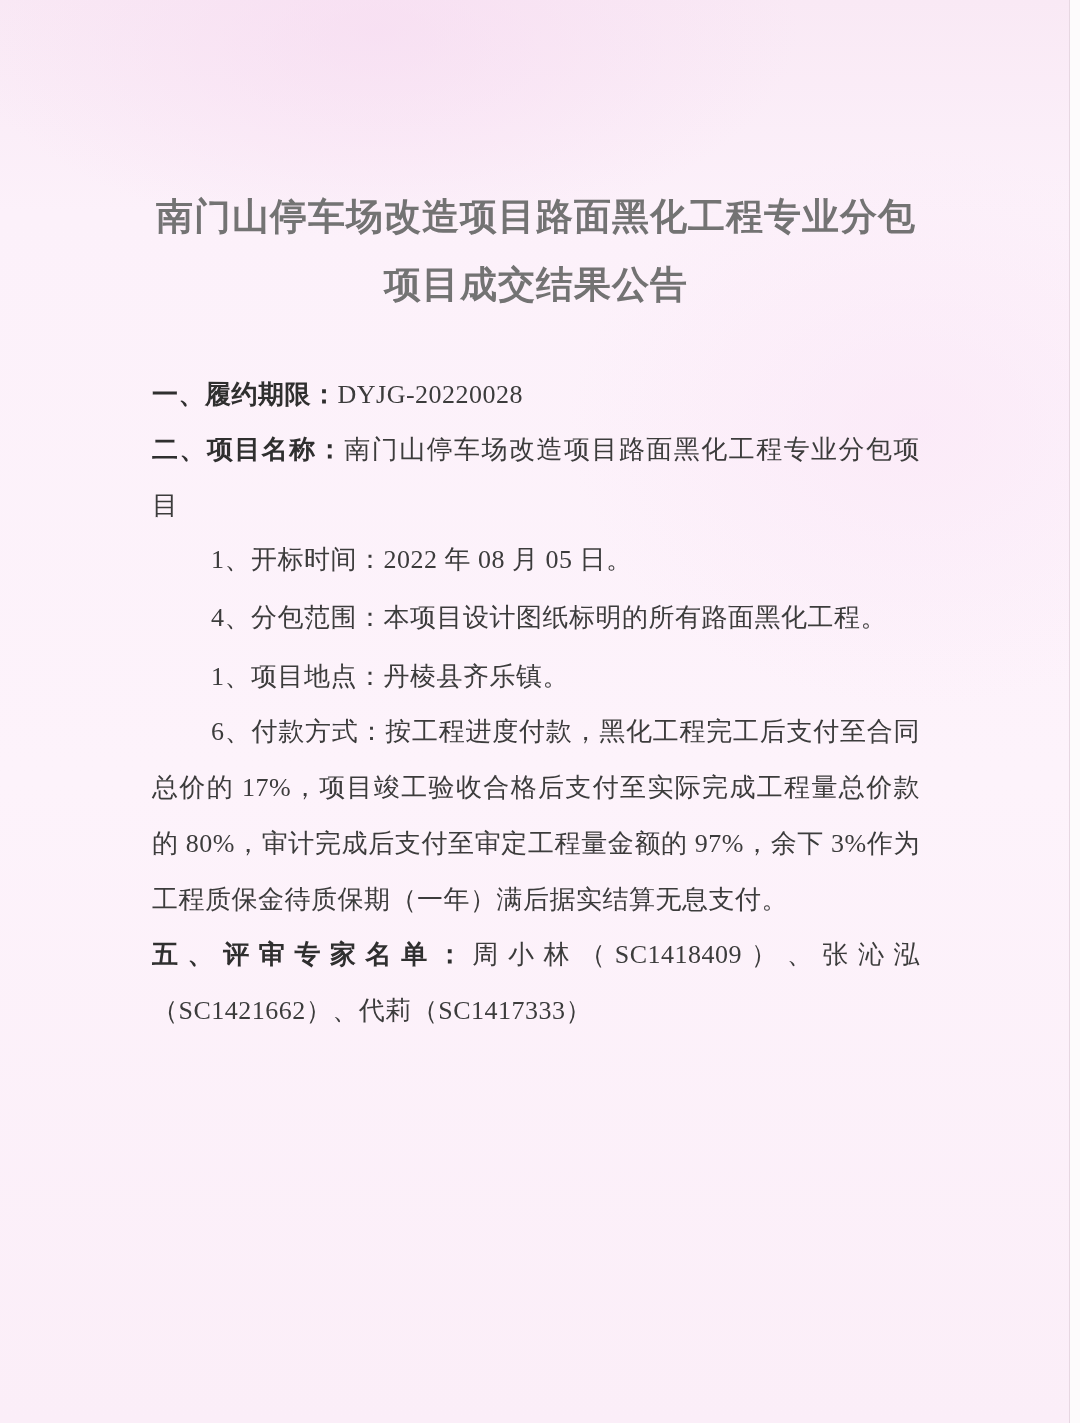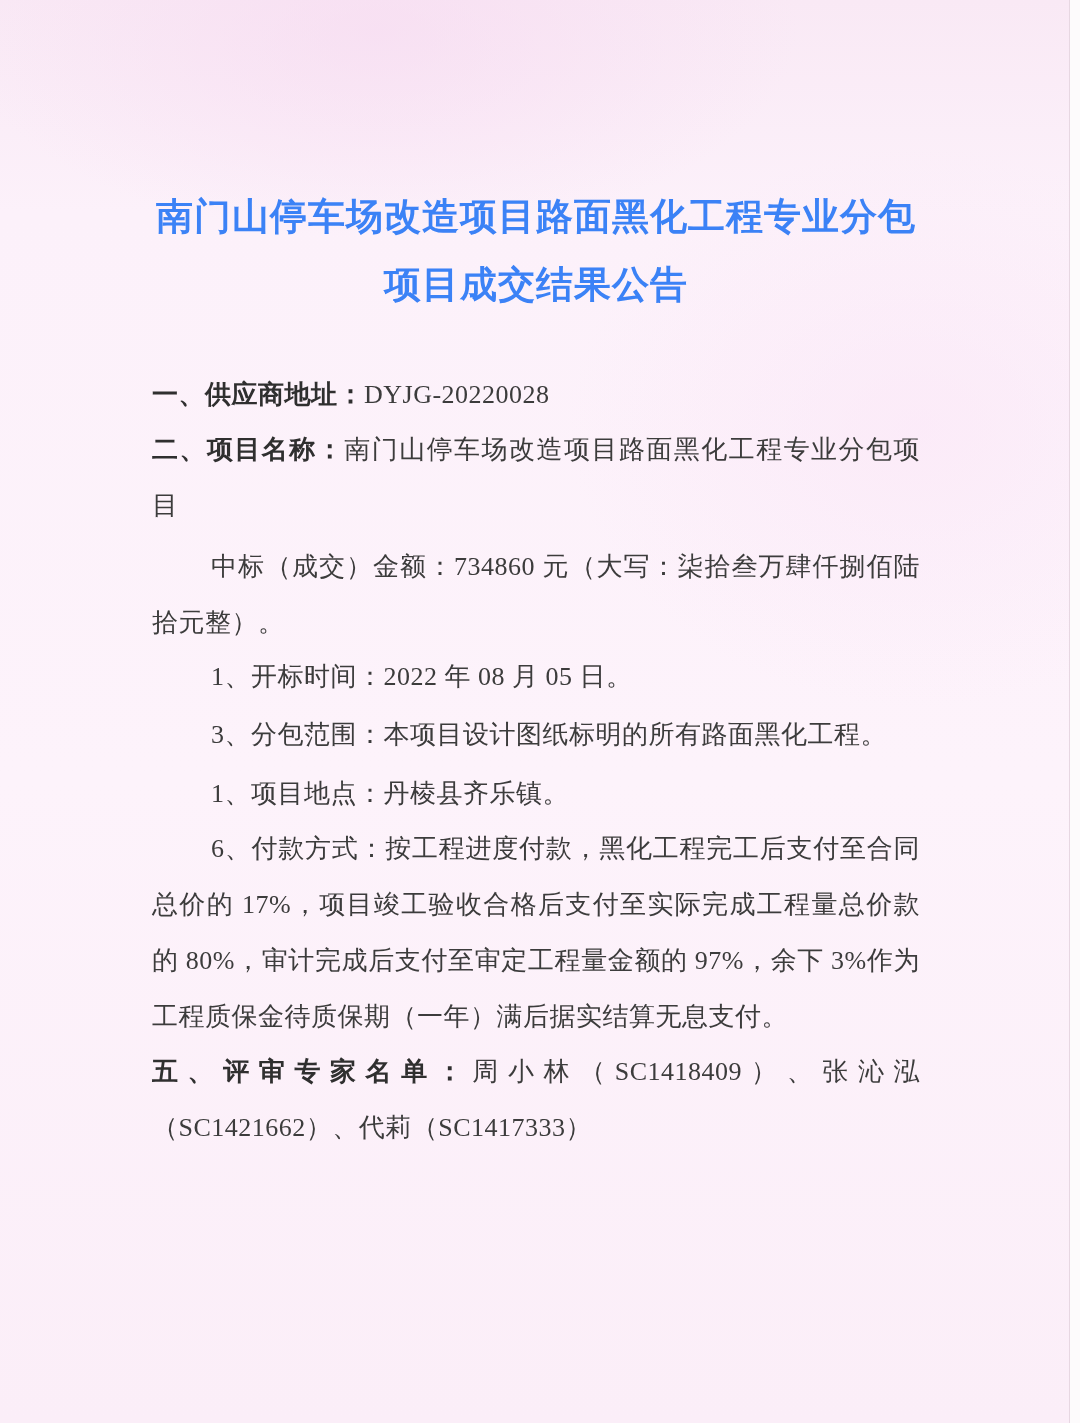--- a/index.html
+++ b/index.html
@@ -37,21 +37,21 @@
     left: 152px;
     width: 768px;
   }
 
   .doc-title {
     margin-top: 183px;
     text-align: center;
     font-size: 37px;
     line-height: 68px;
     font-weight: bold;
-    color: #3b82f6;
+    color: #737373;
     letter-spacing: 1px;
   }
 
   .line {
     font-size: 26px;
     line-height: 56px;
     text-align: justify;
     letter-spacing: 0.5px;
   }
 
@@ -68,34 +68,33 @@
 
 <div class="page-edge-strip"></div>
 
 <div class="doc">
 
   <div class="doc-title">
     <div>南门山停车场改造项目路面黑化工程专业分包</div>
     <div>项目成交结果公告</div>
   </div>
 
-  <p class="line" style="margin-top:47px"><span class="heading-bold">一、供应商地址：</span><span>DYJG-20220028</span></p>
+  <p class="line" style="margin-top:47px"><span class="heading-bold">一、履约期限：</span><span>DYJG-20220028</span></p>
 
   <p class="line" style="margin-top:-2px"><span class="heading-bold">二、项目名称：</span><span>南门山停车场改造项目路面黑化工程专业分包项目</span></p>
 
 
 
 
-  <p class="line indent-2em" style="margin-top:5px">中标（成交）金额：734860 元（大写：柒拾叁万肆仟捌佰陆拾元整）。</p>
 
 
   <p class="line indent-2em" style="margin-top:-2px">1、开标时间：2022 年 08 月 05 日。</p>
 
 
-  <p class="line indent-2em" style="margin-top:2px">3、分包范围：本项目设计图纸标明的所有路面黑化工程。</p>
+  <p class="line indent-2em" style="margin-top:2px">4、分包范围：本项目设计图纸标明的所有路面黑化工程。</p>
 
   <p class="line indent-2em" style="margin-top:3px">1、项目地点：丹棱县齐乐镇。</p>
 
 
   <p class="line indent-2em" style="margin-top:-1px">6、付款方式：按工程进度付款，黑化工程完工后支付至合同总价的 17%，项目竣工验收合格后支付至实际完成工程量总价款的 80%，审计完成后支付至审定工程量金额的 97%，余下 3%作为工程质保金待质保期（一年）满后据实结算无息支付。</p>
 
   <p class="line" style="margin-top:-2px"><span class="heading-bold">五、评审专家名单：</span><span>周小林（SC1418409）、张沁泓（SC1421662）、代莉（SC1417333）</span></p>
 
 </div>
 

